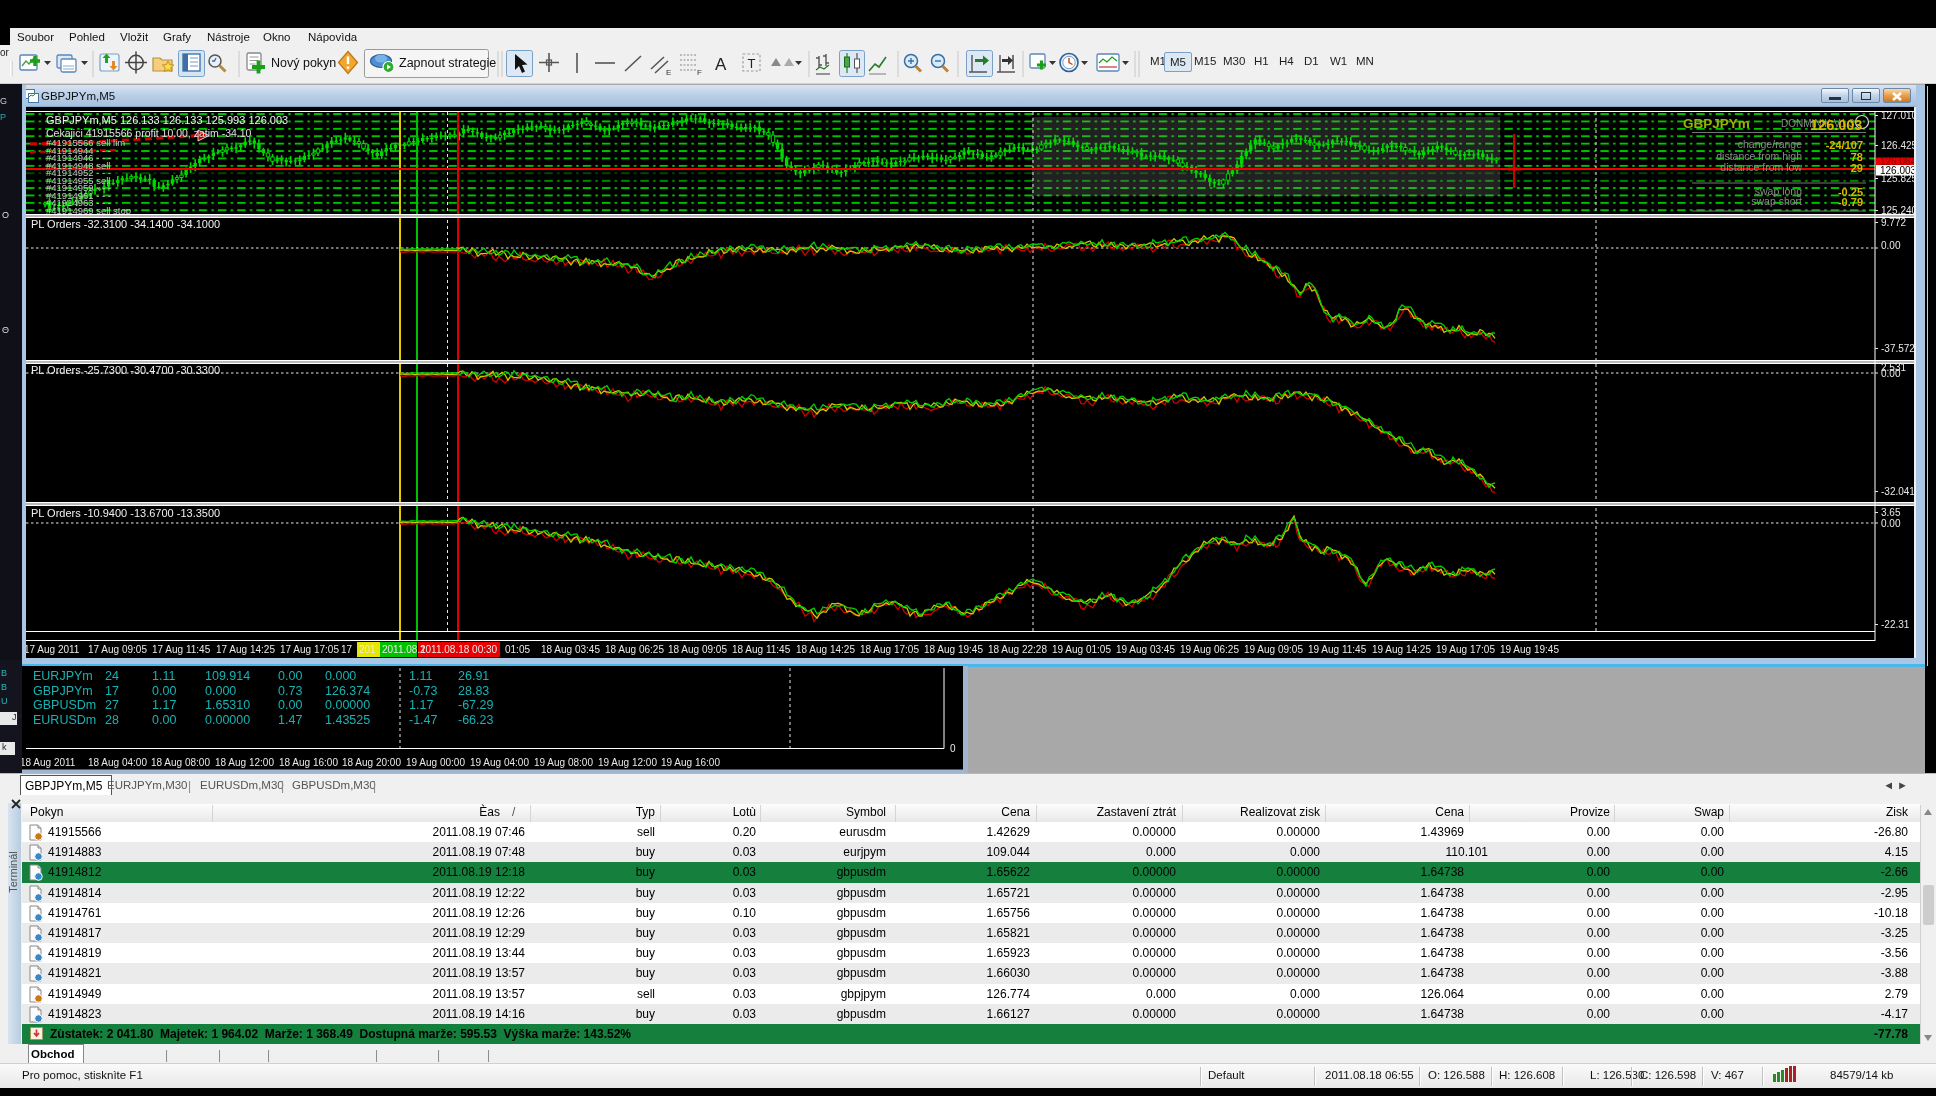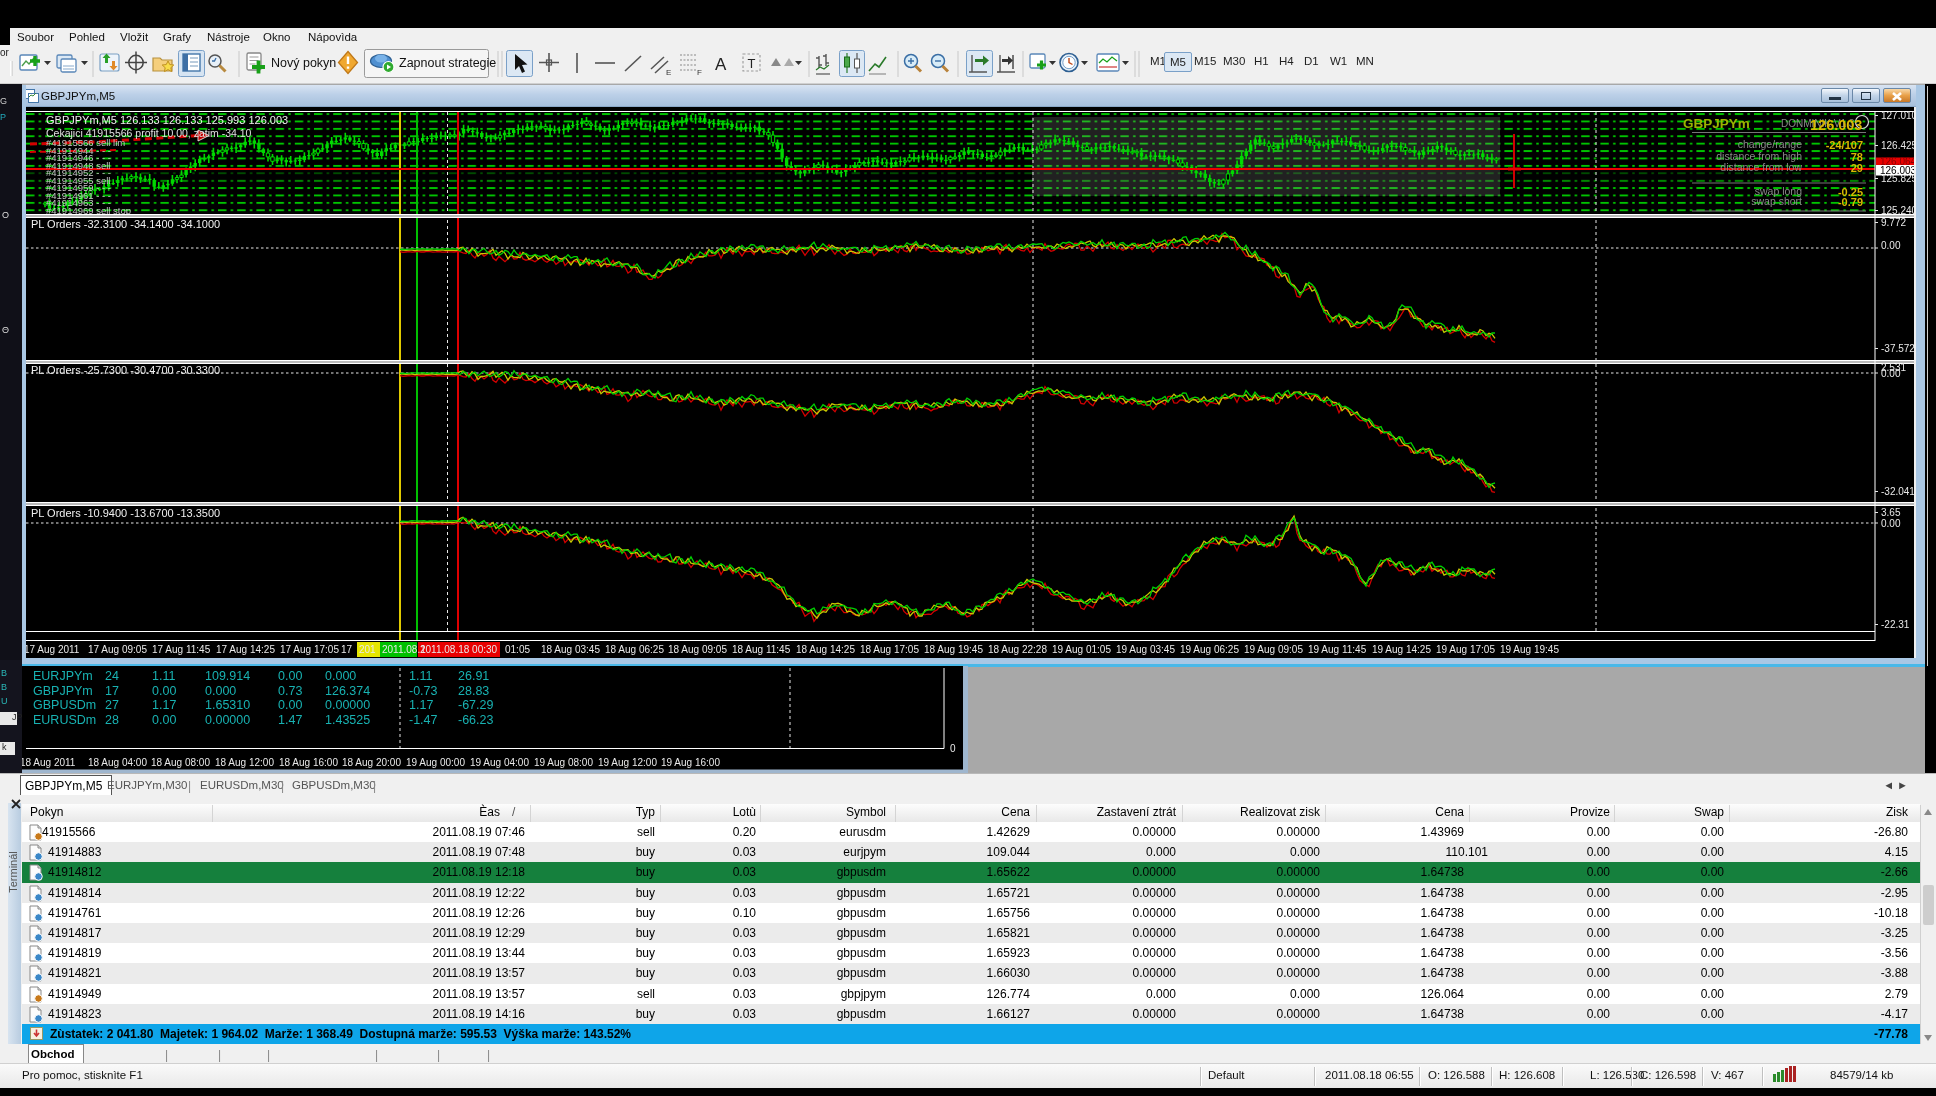--- a/index.html
+++ b/index.html
@@ -473,21 +473,21 @@
 <div style="position:absolute;left:1325px;top:805px;width:1px;height:218px;background:#d4d4d4"></div>
 <div style="position:absolute;left:1469px;top:805px;width:1px;height:218px;background:#d4d4d4"></div>
 <div style="position:absolute;left:1614px;top:805px;width:1px;height:218px;background:#d4d4d4"></div>
 <div style="position:absolute;left:1729px;top:805px;width:1px;height:218px;background:#d4d4d4"></div>
 <div class="trow" style="top:822px;background:#ffffff">
 <svg width="16" height="17" viewBox="0 0 16 17" style="position:absolute;left:6px;top:2px">
       <path d="M2,1 h8 l3,3 v12 h-11 Z" fill="#fcfcfc" stroke="#888" stroke-width="1"></path>
       <path d="M10,1 l0,3 l3,0" fill="#e0e0e0" stroke="#888" stroke-width="1"></path>
       <circle cx="10.5" cy="12.5" r="3.8" fill="#c87818" stroke="#fff" stroke-width="1"></circle>
     </svg>
-<span style="left:20px">41915566</span>
+<span style="left:26px">41915566</span>
 <span class="r" style="right:1395px">2011.08.19 07:46</span>
 <span class="r" style="right:1265px">sell</span>
 <span class="r" style="right:1164px">0.20</span>
 <span class="r" style="right:1034px">eurusdm</span>
 <span class="r" style="right:890px">1.42629</span>
 <span class="r" style="right:744px">0.00000</span>
 <span class="r" style="right:600px">0.00000</span>
 <span class="r" style="right:456px">1.43969</span>
 <span class="r" style="right:310px">0.00</span>
 <span class="r" style="right:196px">0.00</span>
@@ -658,21 +658,21 @@
 <span class="r" style="right:1034px">gbpusdm</span>
 <span class="r" style="right:890px">1.66127</span>
 <span class="r" style="right:744px">0.00000</span>
 <span class="r" style="right:600px">0.00000</span>
 <span class="r" style="right:456px">1.64738</span>
 <span class="r" style="right:310px">0.00</span>
 <span class="r" style="right:196px">0.00</span>
 <span class="r" style="right:12px">-4.17</span>
 </div>
 
-<div style="position:absolute;left:22px;top:1024px;width:1898px;height:20px;background:#0ea5e9;font-size:12px;font-weight:bold;color:#000">
+<div style="position:absolute;left:22px;top:1024px;width:1898px;height:20px;background:#15803d;font-size:12px;font-weight:bold;color:#000">
 <svg width="13" height="13" viewBox="0 0 13 13" style="position:absolute;left:8px;top:3px">
       <rect x="0.5" y="0.5" width="12" height="12" fill="#f8f0e0" stroke="#996"></rect>
       <path d="M6.5,2.5 v6 M4,6 l2.5,3 l2.5,-3" stroke="#c33" stroke-width="1.6" fill="none"></path>
     </svg>
 <span style="position:absolute;left:28px;top:3px">Zùstatek: 2 041.80&nbsp;&nbsp;Majetek: 1 964.02&nbsp;&nbsp;Marže: 1 368.49&nbsp;&nbsp;Dostupná marže: 595.53&nbsp;&nbsp;Výška marže: 143.52%</span>
 <span style="position:absolute;right:12px;top:3px">-77.78</span>
 </div>
 
 <div style="position:absolute;left:1920px;top:805px;width:15px;height:240px;background:#f0f0f0;border-left:1px solid #d0d0d0">
 <div style="position:absolute;left:3px;top:4px;width:0;height:0;border-left:4px solid transparent;border-right:4px solid transparent;border-bottom:6px solid #888"></div>

